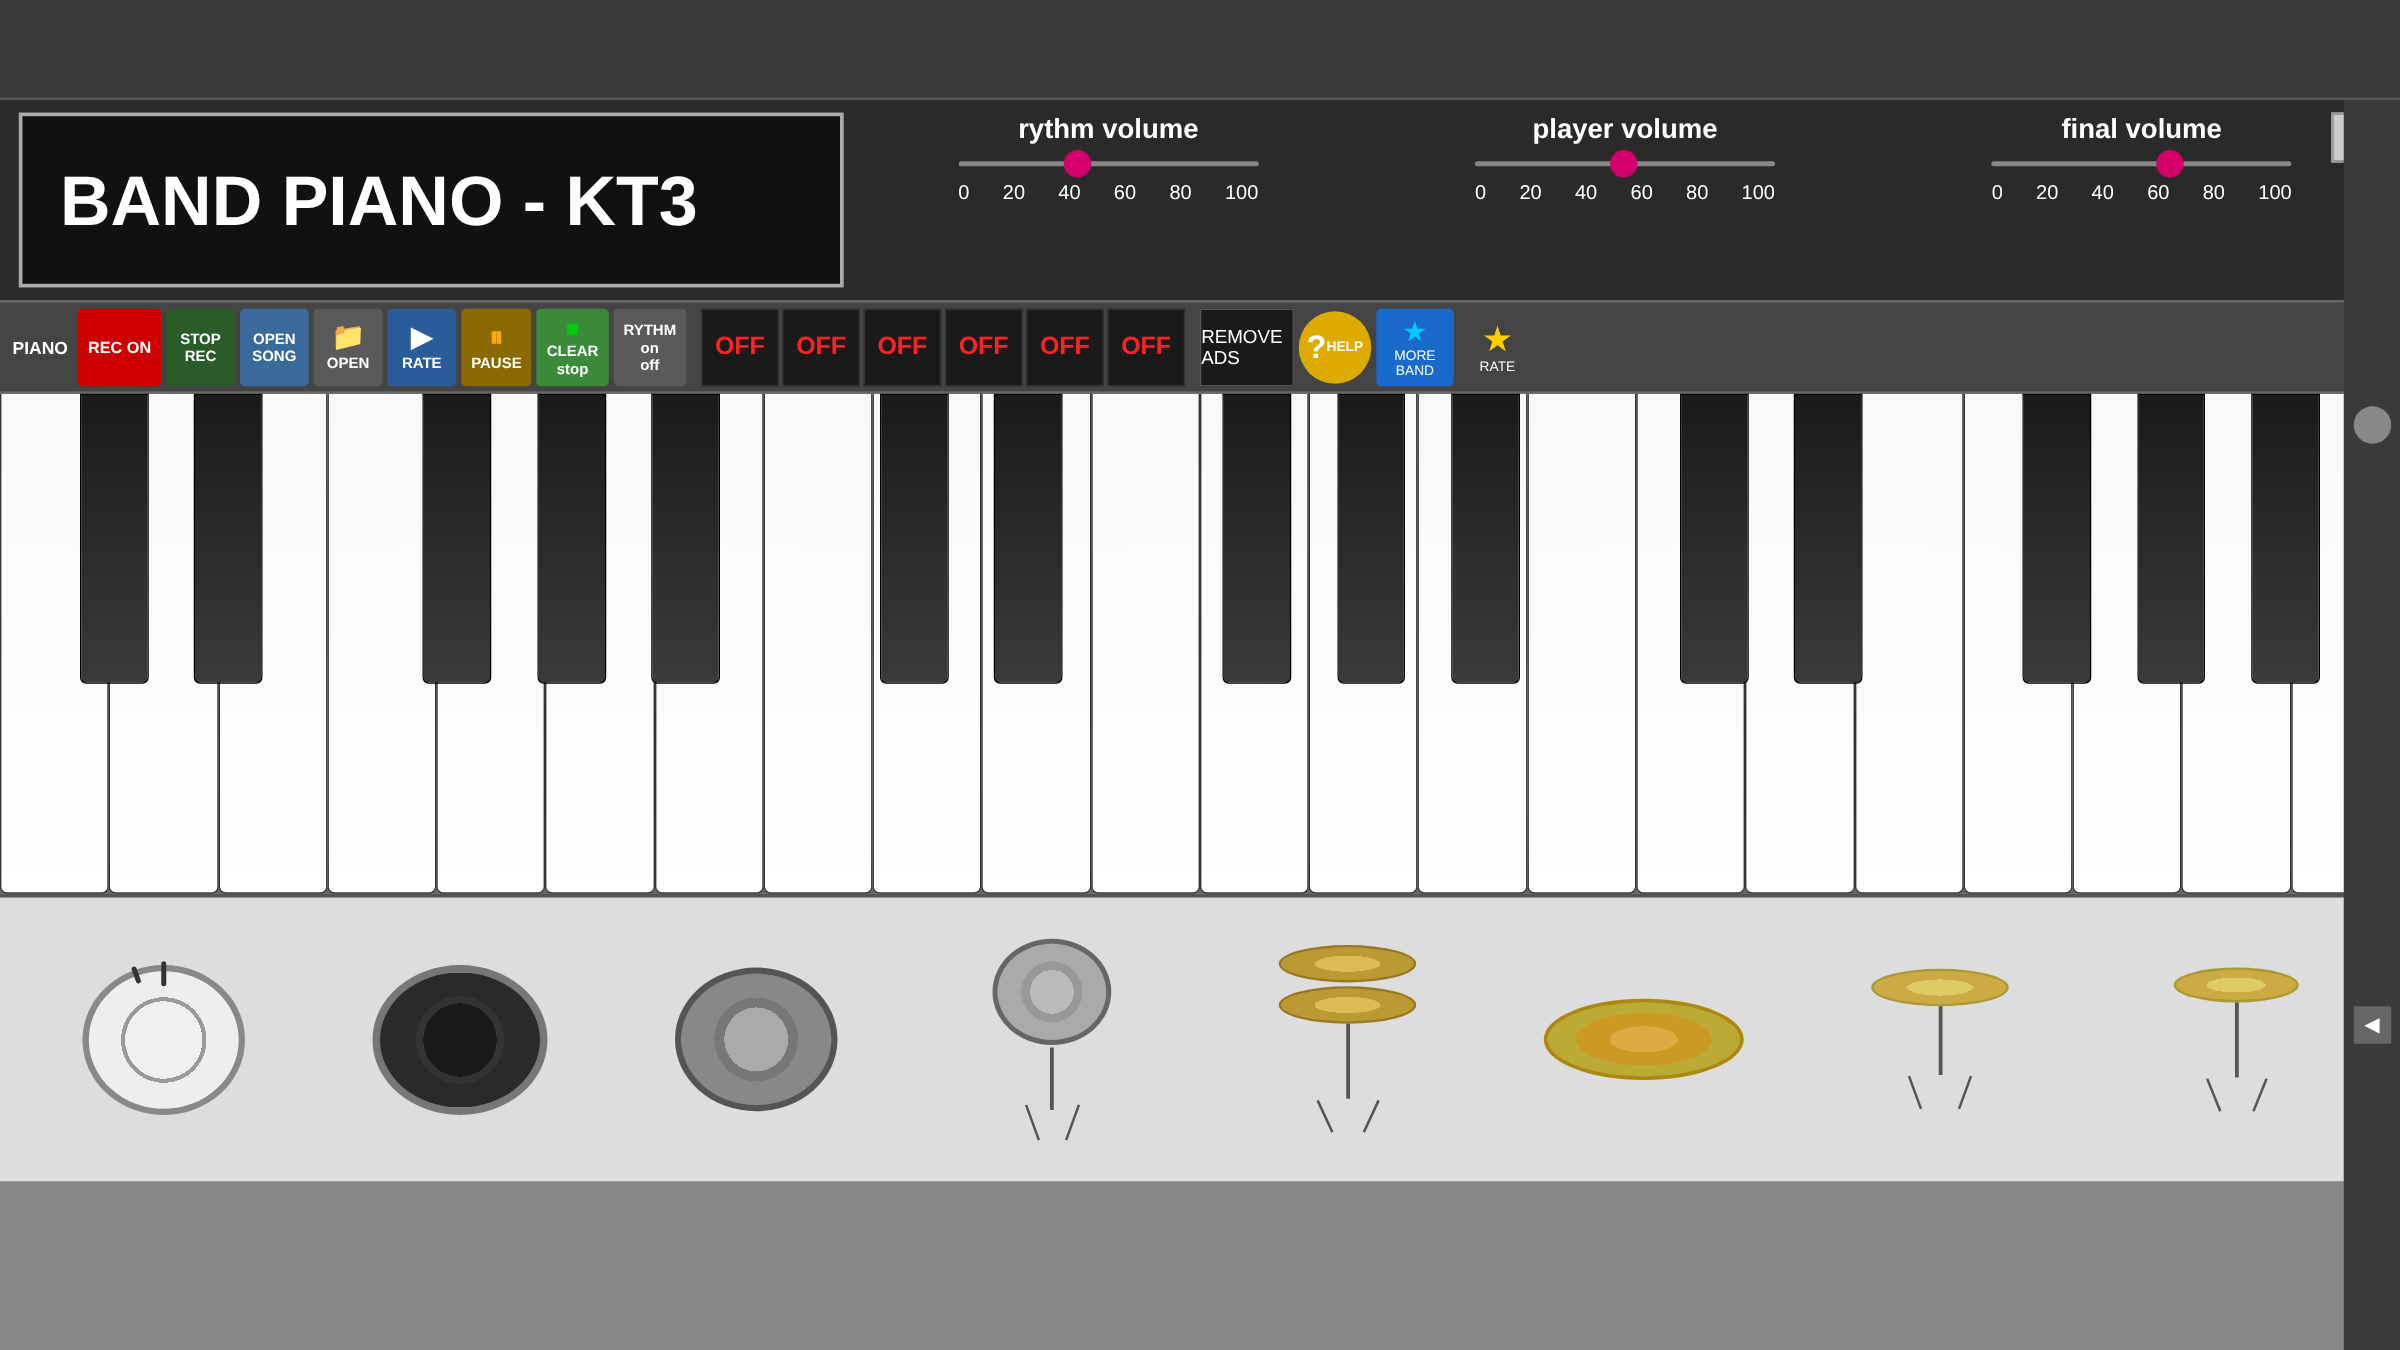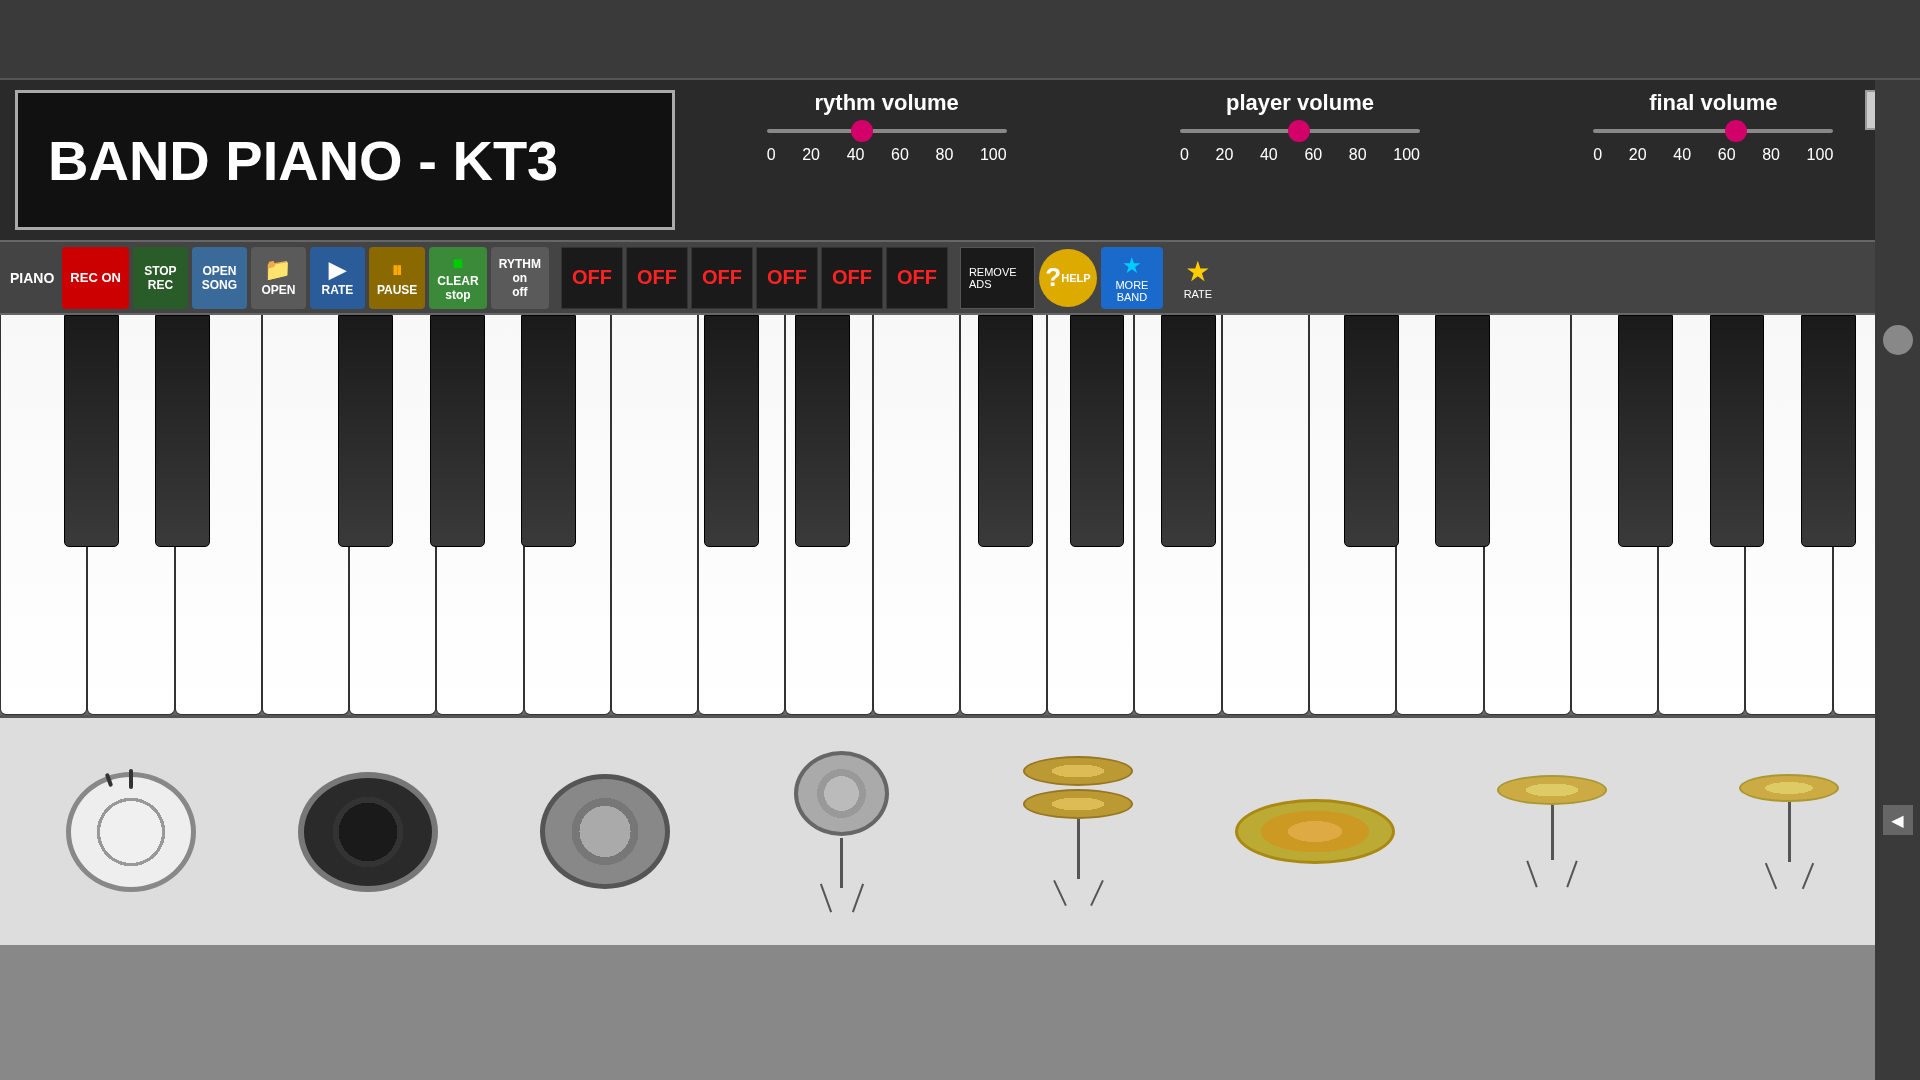--- a/index.html
+++ b/index.html
@@ -219,29 +219,29 @@
       height: 62px;
       min-width: 60px;
       display: flex;
       align-items: center;
       justify-content: center;
     }
 
     .btn-remove-ads {
       background: #1a1a1a;
       color: white;
-      font-size: 11px;
+      font-size: 15px;
       border: 1px solid #555;
       padding: 5px 8px;
       cursor: pointer;
       height: 62px;
       width: 75px;
       display: flex;
       flex-direction: column;
-      align-items: flex-start;
+      align-items: flex-end;
       justify-content: center;
     }
 
     .btn-help {
       background: #ddaa00;
       color: white;
       font-size: 13px;
       border-radius: 50%;
       width: 58px;
       height: 58px;

